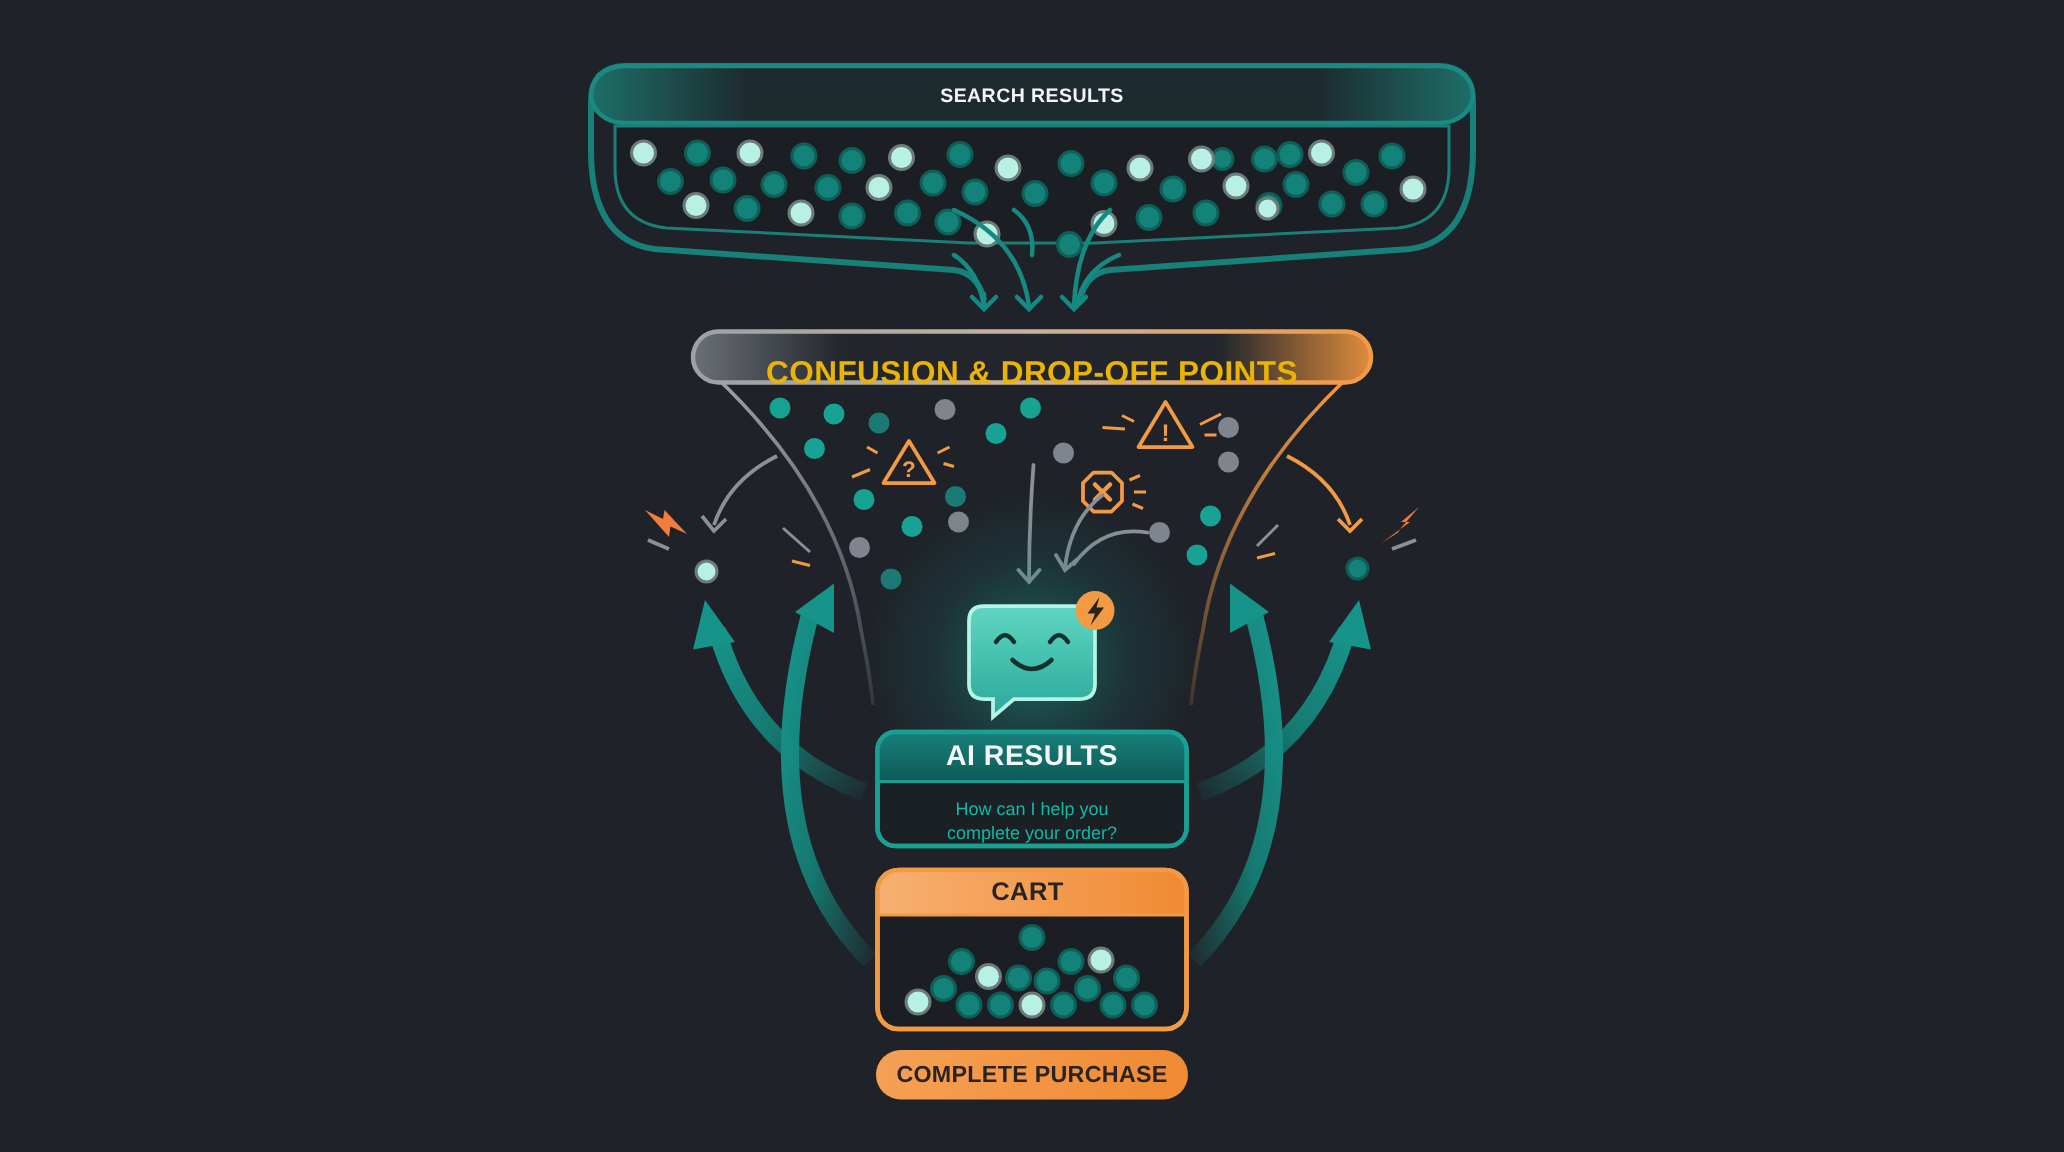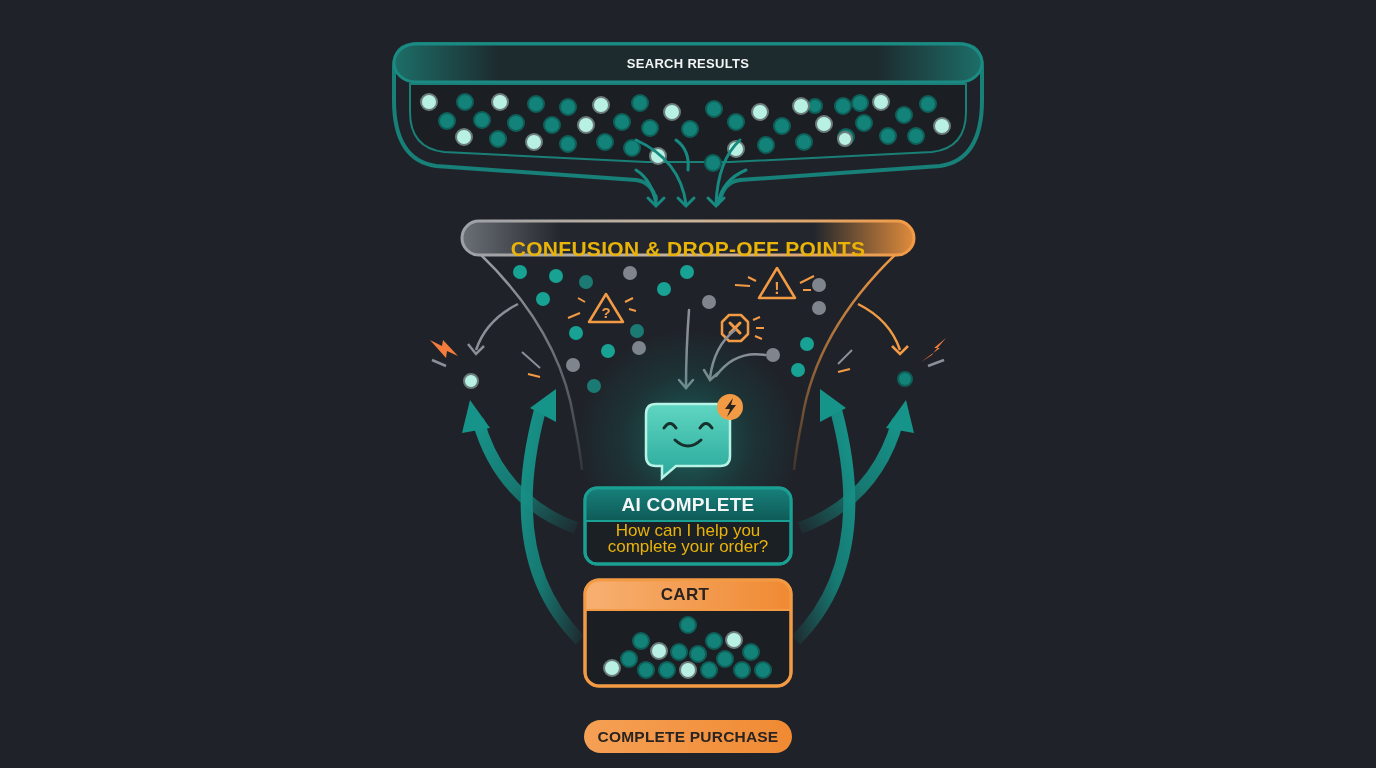--- a/index.html
+++ b/index.html
@@ -23,37 +23,36 @@
     display:flex; align-items:center; justify-content:center;
     color:#eab308; font-size:21px; font-weight:700; letter-spacing:0.3px;margin-top:11px;
   }
   #chatbot-title {
     position:absolute; left:585px; top:490px; width:206px; height:30px;
     display:flex; align-items:center; justify-content:center;
     color:#f3f5f6; font-size:19px; font-weight:700; letter-spacing:0.3px;
   }
   #chatbot-msg {
     position:absolute; left:585px; top:523px; width:206px; height:40px;
-    display:flex; flex-direction:column; align-items:center; justify-content:flex-start;
-    color:#eab308; font-size:17px; line-height:16px; text-align:center;
+    display:flex; flex-direction:column; align-items:center; justify-content:flex-end;
+    color:#14b8a6; font-size:12px; line-height:16px; text-align:center;
   }
   #cart-title {
     position:absolute; left:585px; top:581px; width:200px; height:28px;
     display:flex; align-items:center; justify-content:center;
     color:#2a2320; font-size:17px; font-weight:700; letter-spacing:0.3px;
   }
   #purchase-button {
     position:absolute; left:584px; top:700px; width:208px; height:33px;
     border-radius:17px;
     background:linear-gradient(90deg,#f5a055,#f08a33);
     display:flex; align-items:center; justify-content:center;
     color:#2a2320; font-size:15.5px; font-weight:700; letter-spacing:0.2px;
     cursor:pointer; border:none; padding:0;
     font-family:"Liberation Sans", sans-serif;
-    margin-top:20px;
   }
 </style>
 </head>
 <body>
 
 <svg id="canvas" viewBox="0 0 1376 768" xmlns="http://www.w3.org/2000/svg">
   <defs>
     <linearGradient id="tealHeader" x1="0" x2="1" y1="0" y2="0">
       <stop offset="0" stop-color="#1d6e68"></stop>
       <stop offset="0.18" stop-color="#1d2a2e"></stop>
@@ -315,19 +314,19 @@
       <circle cx="612" cy="668" r="8"></circle>
         <circle cx="659" cy="651" r="8"></circle>
         <circle cx="734" cy="640" r="8"></circle>
       <circle cx="688" cy="670" r="8"></circle>
     </g>
   </g>
 </svg>
 
 <div id="search-title" class="overlay">SEARCH RESULTS</div>
 <div id="confusion-title" class="overlay">CONFUSION &amp; DROP-OFF POINTS</div>
-<div id="chatbot-title" class="overlay">AI COMPLETE</div>
+<div id="chatbot-title" class="overlay">AI RESULTS</div>
 <div id="chatbot-msg" class="overlay">
   <span>How can I help you</span>
   <span>complete your order?</span>
 </div>
 <div id="cart-title" class="overlay">CART</div>
 <button id="purchase-button" class="overlay">COMPLETE PURCHASE</button>
 
 </body></html>

